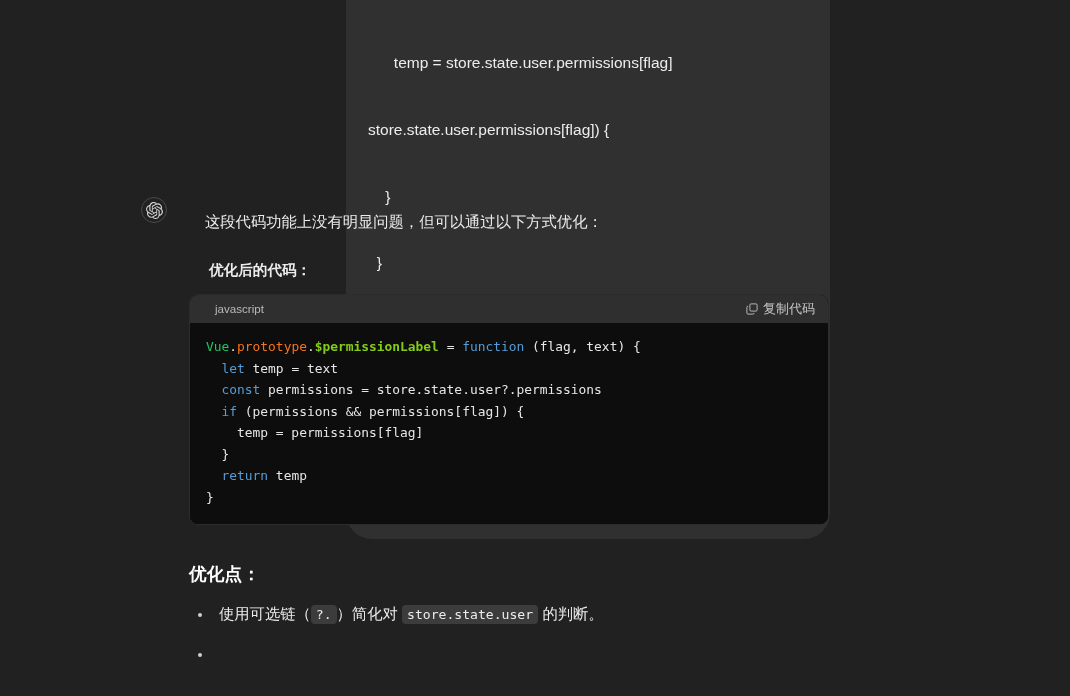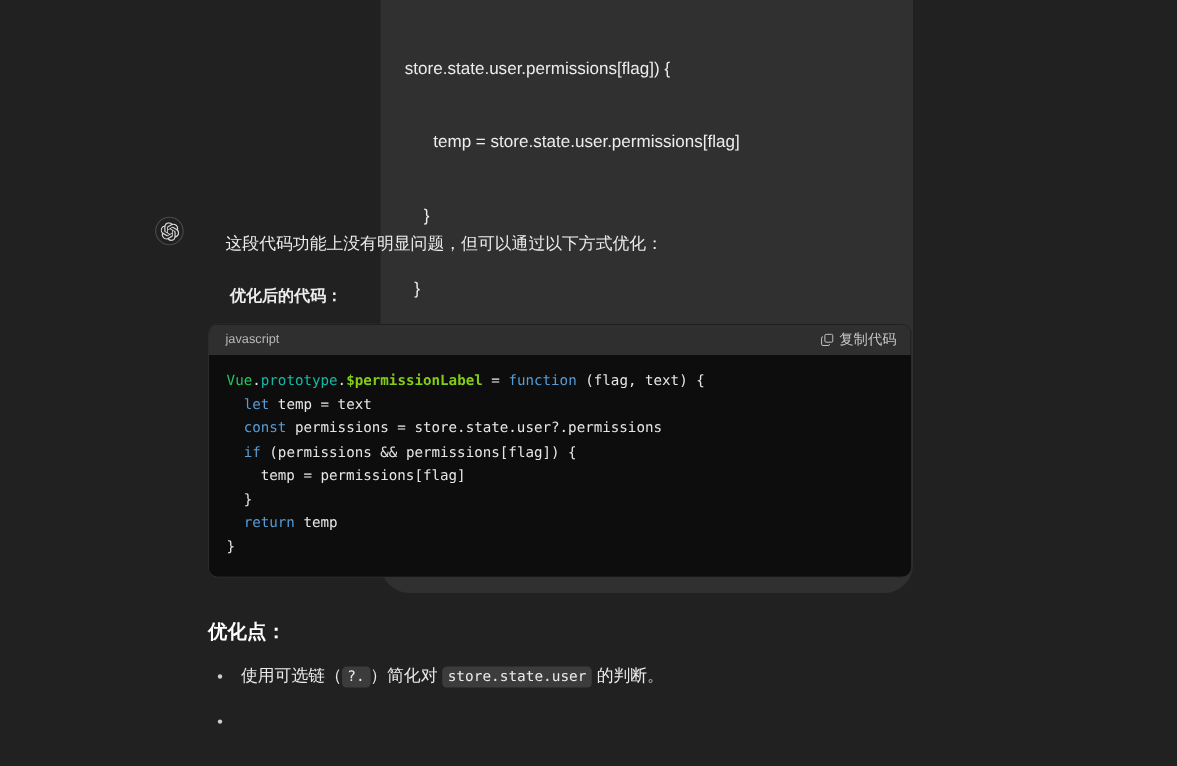--- a/index.html
+++ b/index.html
@@ -130,21 +130,21 @@
     overflow: hidden;
     background: #0d0d0d;
     border: 1px solid #2c2c2c;
   }
   .code-head {
     height: 28px;
     background: #2f2f2f;
     display: flex;
     align-items: center;
     justify-content: space-between;
-    padding: 0 13px 0 15px;
+    padding: 0 13px 0 25px;
   }
   .code-lang {
     font-size: 11.6px;
     color: #b9b9b9;
     font-family: "Liberation Sans", sans-serif;
   }
   .copy-btn {
     display: flex;
     align-items: center;
     gap: 5px;
@@ -163,41 +163,41 @@
     padding: 13px 16px 16px 16px;
     font-family: "DejaVu Sans Mono", "Liberation Mono", monospace;
     font-size: 12.9px;
     line-height: 21.5px;
     color: #e6e6e6;
     white-space: pre;
     overflow: hidden;
   }
   .tok-kw   { color: #569cd6; }
   .tok-cls  { color: #22c55e; }
-  .tok-prop { color: #14b8a6; }
+  .tok-prop { color: #f97316; }
   .tok-fn   { color: #84cc16; font-weight: 700; }
   .tok-pl   { color: #e6e6e6; }
 
   h3.section-title {
     margin: 36px 0 0 0;
     font-size: 17.6px;
     font-weight: 700;
     color: #ffffff;
     letter-spacing: .2px;
   }
 </style>
 </head>
 <body>
 
 <div class="page">
 
   <div class="user-row">
     <div class="user-bubble">
+      <span class="ln">      temp = store.state.user.permissions[flag]</span>
       <span class="ln">store.state.user.permissions[flag]) {</span>
-      <span class="ln">      temp = store.state.user.permissions[flag]</span>
       <span class="ln">    }</span>
       <span class="ln">  }</span>
       <span class="ln">  return temp</span>
       <span class="ln">}</span>
       <span class="user-q">这段代码有没有什么问题？可以优化吗？</span>
     </div>
   </div>
 
   <div class="assistant">
 

